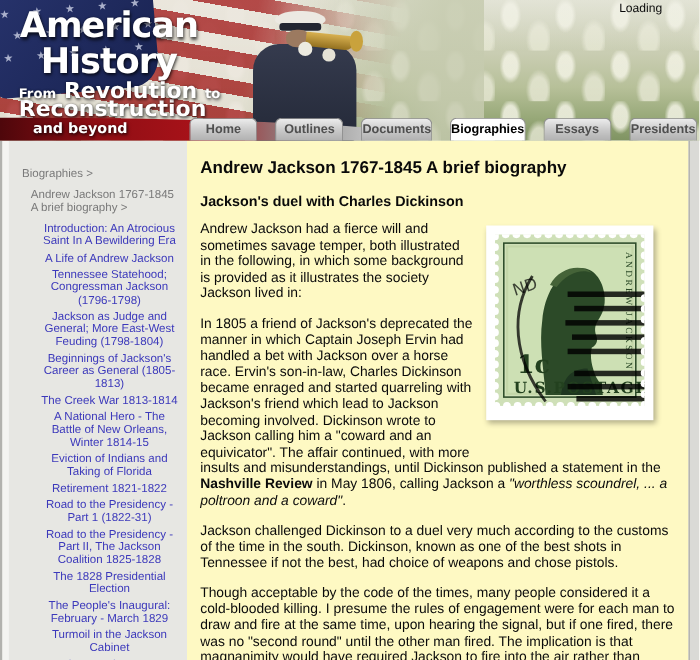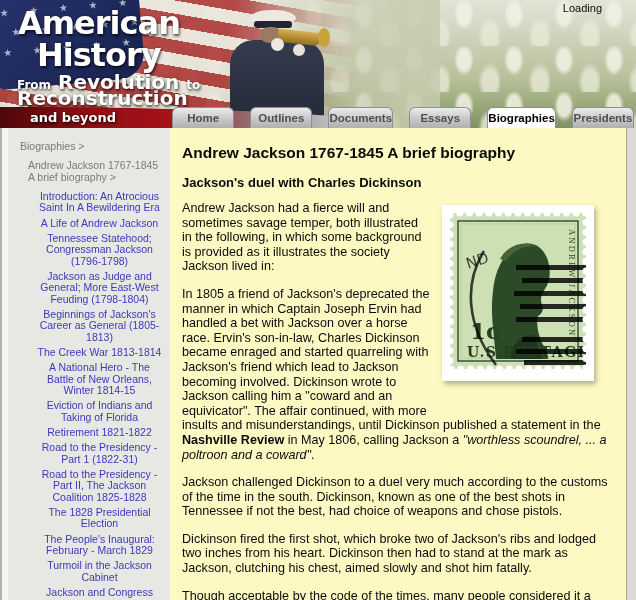--- a/index.html
+++ b/index.html
@@ -64,21 +64,21 @@
     background:linear-gradient(#ececec,#c7c7c7 55%,#b0b0b0);
     border:1px solid #8f8f8f; border-bottom:none; border-radius:6px 6px 0 0;
     font-size:11.5px; font-weight:bold; color:#4f4f4f; cursor:pointer; white-space:nowrap; }
   .tab.active { background:#fff; color:#000; }
 
   
   .content { position:absolute; left:0; top:128px; width:636px; height:472px; background:#fff; }
   .left-edge { position:absolute; left:0; top:0; width:8px; height:472px; background:#f4f4f1;
     border-left:2px solid #b2b2ae; box-sizing:border-box; }
   .sidebar { position:absolute; left:8px; top:0; width:162px; height:472px; background:#e7e7e3;
-    overflow:hidden; box-sizing:border-box; padding-top:12px; }
+    overflow:hidden; box-sizing:border-box; padding-top:24px; }
   .crumb1 { margin:0 4px 7px 12px; color:#7a7a7a; font-size:10.5px; cursor:pointer; }
   .crumb2 { margin:0 6px 8px 20px; color:#7a7a7a; font-size:10.5px; line-height:1.15; cursor:pointer; }
   .side-links { list-style:none; margin:0 0 0 27px; padding:0 6px 0 0;text-align:center; }
   .side-links li { color:#3c39bb; font-size:10.5px; line-height:1.08; margin-bottom:4px; cursor:pointer; }
 
   .main { position:absolute; left:170px; top:0; width:456px; height:472px; background:#fef9c3;
     box-sizing:border-box; padding:12px 12px 0 12px; overflow:hidden; color:#0a0a0a; }
   .main h1 { font-size:15.5px; margin:4px 0 13px; font-weight:bold; }
   .main h2 { font-size:13px; margin:0 0 11px; font-weight:bold; }
   .main p { font-size:12.6px; line-height:1.16; margin:0 0 13px; }
@@ -122,22 +122,22 @@
     <div class="ttl ttl-sub1"><span class="sm">From</span> <span>Revolution</span> <span class="sm">to</span></div>
     <div class="swoosh"></div>
     <div class="ttl ttl-beyond">and beyond</div>
 
     <div class="loading">Loading</div>
 
     <nav class="tabs">
       <div class="tab">Home</div>
       <div class="tab">Outlines</div>
       <div class="tab">Documents</div>
+      <div class="tab active">Biographies</div>
       <div class="tab">Essays</div>
-      <div class="tab active">Biographies</div>
       <div class="tab">Presidents</div>
     </nav>
   </div>
 
   <div class="content">
     <div class="left-edge"></div>
 
     <aside class="sidebar">
       <div class="crumb1">Biographies &gt;</div>
       <div class="crumb2">Andrew Jackson 1767-1845 A brief biography &gt;</div>
@@ -210,19 +210,18 @@
           <path d="M34 38 C14 70 16 112 46 152" stroke="#000" stroke-width="2.6" fill="none" opacity="0.75"></path>
           <text x="18" y="56" font-size="15" fill="#000" opacity="0.7" transform="rotate(-18 18 56)" font-family="DejaVu Sans, sans-serif">ND</text>
 
           <rect x="0" y="0" width="136" height="156" fill="none" stroke="#ffffff" stroke-width="7" stroke-dasharray="0.1 9.6" stroke-linecap="round"></rect>
         </svg>
       </figure>
 
       <p>Andrew Jackson had a fierce will and sometimes savage temper, both illustrated in the following, in which some background is provided as it illustrates the society Jackson lived in:</p>
       <p><span>In 1805 a friend of Jackson's deprecated the manner in which Captain Joseph Ervin had handled a bet with Jackson over a horse race. Ervin's son-in-law, Charles Dickinson became enraged and started quarreling with Jackson's friend which lead to Jackson becoming involved. Dickinson wrote to Jackson calling him a "coward and an equivicator". The affair continued, with more insults and misunderstandings, until Dickinson published a statement in the </span><b>Nashville Review</b><span> in May 1806, calling Jackson a </span><i>"worthless scoundrel, ... a poltroon and a coward"</i><span>.</span></p>
       <p>Jackson challenged Dickinson to a duel very much according to the customs of the time in the south. Dickinson, known as one of the best shots in Tennessee if not the best, had choice of weapons and chose pistols.</p>
-      <p>Dickinson fired the first shot, which broke two of Jackson's ribs and lodged two inches from his heart. Dickinson then had to stand at the mark as Jackson, clutching his chest, aimed slowly and shot him fatally.</p>
       <p>Though acceptable by the code of the times, many people considered it a cold-blooded killing. I presume the rules of engagement were for each man to draw and fire at the same time, upon hearing the signal, but if one fired, there was no "second round" until the other man fired. The implication is that magnanimity would have required Jackson to fire into the air rather than taking a slow</p>
     </main>
 
     <div class="right-edge"></div>
   </div>
 </div>
 
 </body></html>

